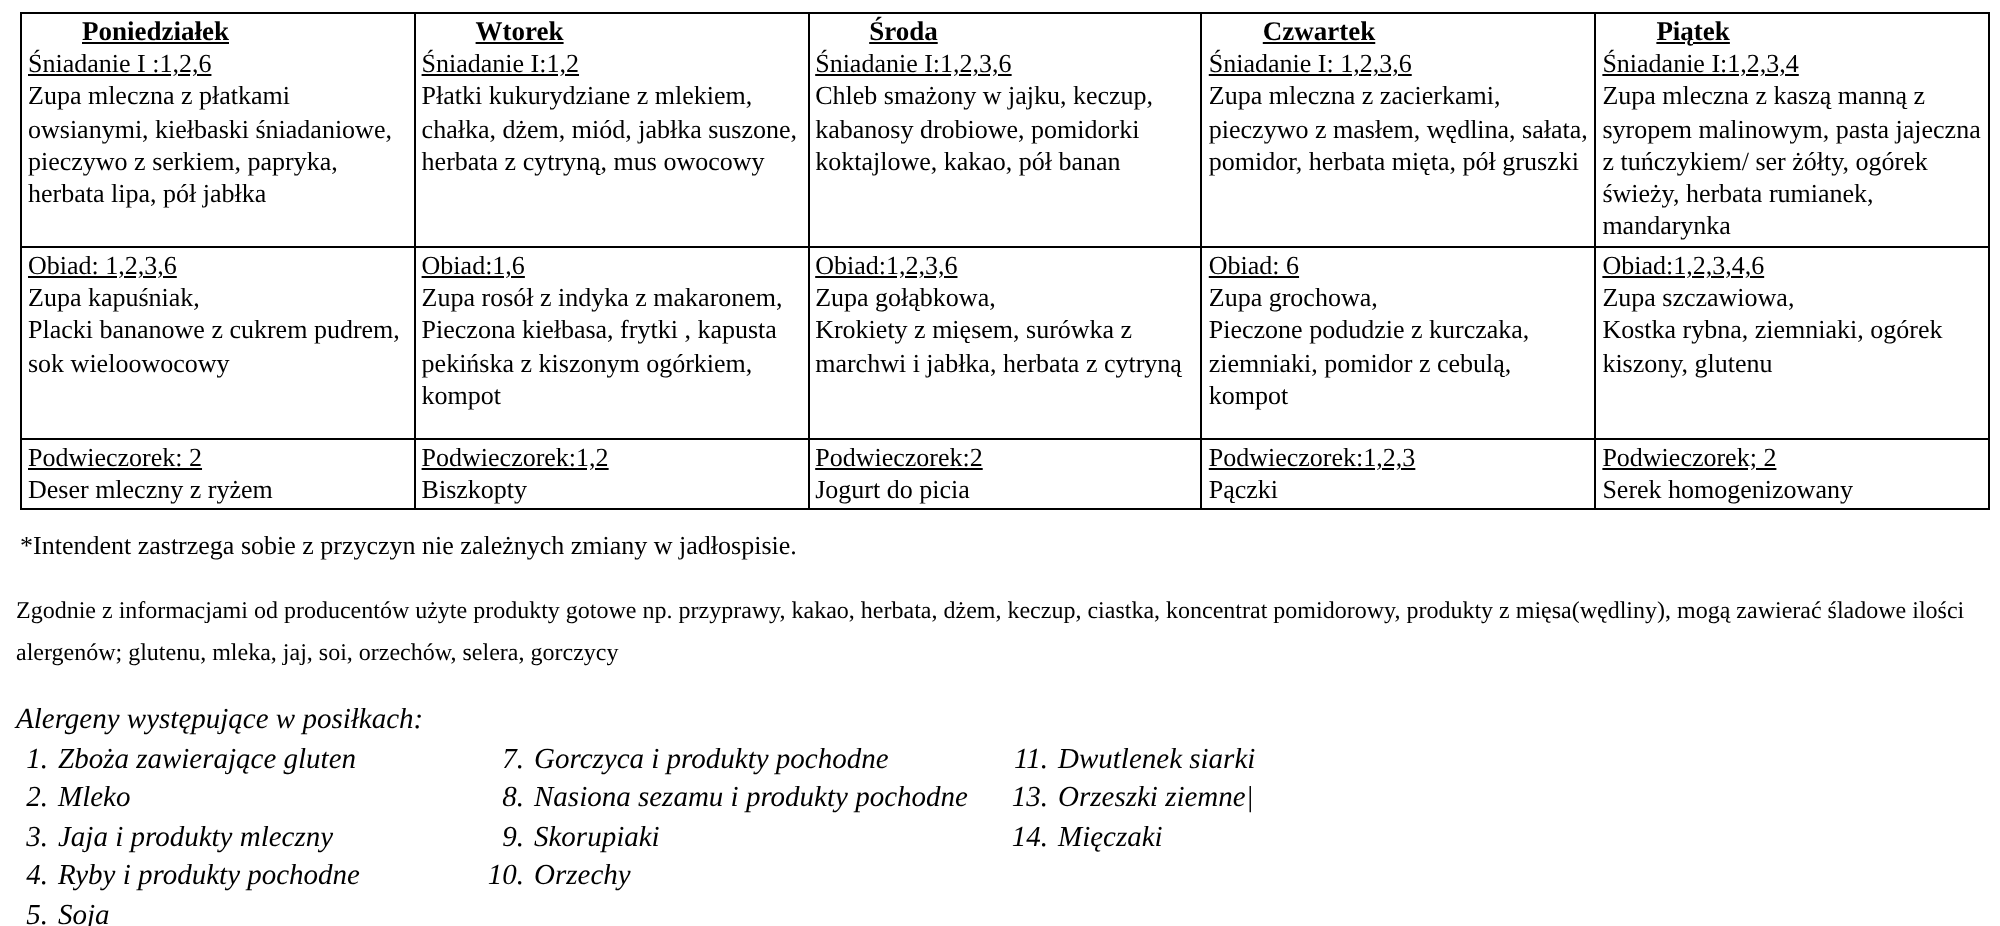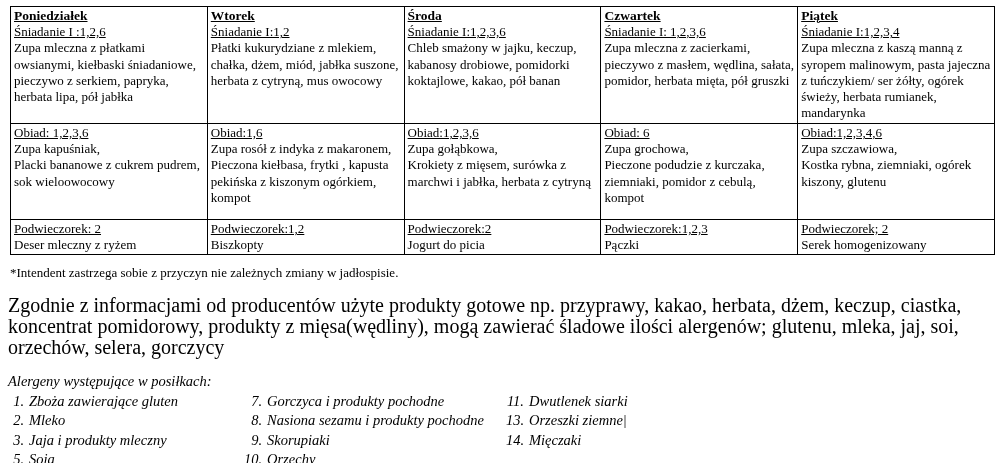--- a/index.html
+++ b/index.html
@@ -17,30 +17,30 @@
   }
   table.menu td {
     border: 1px solid #000; vertical-align: top;
     padding: 1px 3px; width: 20%;
     font-size: 13px; line-height: 16.2px;
     overflow: hidden;
   }
   tr.r-bf td { height: 114px; }
   tr.r-lu td { height: 93px; margin-top: 32px; }
   tr.r-sn td { height: 30px; }
-  .day   { font-weight: bold; text-decoration: underline; font-size: 13.5px; }
+  .day   { font-weight: bold; text-decoration: underline; font-size: 13.5px; margin-left: 27px; }
   .mlabel{ text-decoration: underline; }
   .mtext { white-space: pre-line; }
 
   .disclaimer {
     margin: 8px 0 0 10px; font-size: 13px; line-height: 19px;
   }
   .info {
     margin: 13px 0 0 8px; width: 980px;
-    font-size: 20px; line-height: 21px;
+    font-size: 12px; line-height: 21px;
   }
   .allergens {
     margin: 14px 0 0 8px; font-style: italic;
     font-size: 14.5px; line-height: 19.5px;
   }
   .acols { display: flex; }
   .acol1 { width: 230px; }
   .acol2 { width: 260px; }
   .acol3 { flex: 1; }
   .aitem .n { display: inline-block; text-align: right; margin-right: 5px; }
@@ -138,20 +138,21 @@
 
   <div class="info">Zgodnie z informacjami od producentów użyte produkty gotowe np. przyprawy, kakao, herbata, dżem, keczup, ciastka, koncentrat pomidorowy, produkty z mięsa(wędliny), mogą zawierać śladowe ilości alergenów; glutenu, mleka, jaj, soi, orzechów, selera, gorczycy</div>
 
   <div class="allergens">
     <div class="atitle">Alergeny występujące w posiłkach:</div>
     <div class="acols">
       <div class="acol1">
         <div class="aitem"><span class="n">1.</span><span class="t">Zboża zawierające gluten</span></div>
         <div class="aitem"><span class="n">2.</span><span class="t">Mleko</span></div>
         <div class="aitem"><span class="n">3.</span><span class="t">Jaja i produkty mleczny</span></div>
+        <div class="aitem"><span class="n">4.</span><span class="t">Ryby i produkty pochodne</span></div>
         <div class="aitem"><span class="n">5.</span><span class="t">Soja</span></div>
       </div>
       <div class="acol2">
         <div class="aitem"><span class="n">7.</span><span class="t">Gorczyca i produkty pochodne</span></div>
         <div class="aitem"><span class="n">8.</span><span class="t">Nasiona sezamu i produkty pochodne</span></div>
         <div class="aitem"><span class="n">9.</span><span class="t">Skorupiaki</span></div>
         <div class="aitem"><span class="n">10.</span><span class="t">Orzechy</span></div>
       </div>
       <div class="acol3">
         <div class="aitem"><span class="n">11.</span><span class="t">Dwutlenek siarki</span></div>

